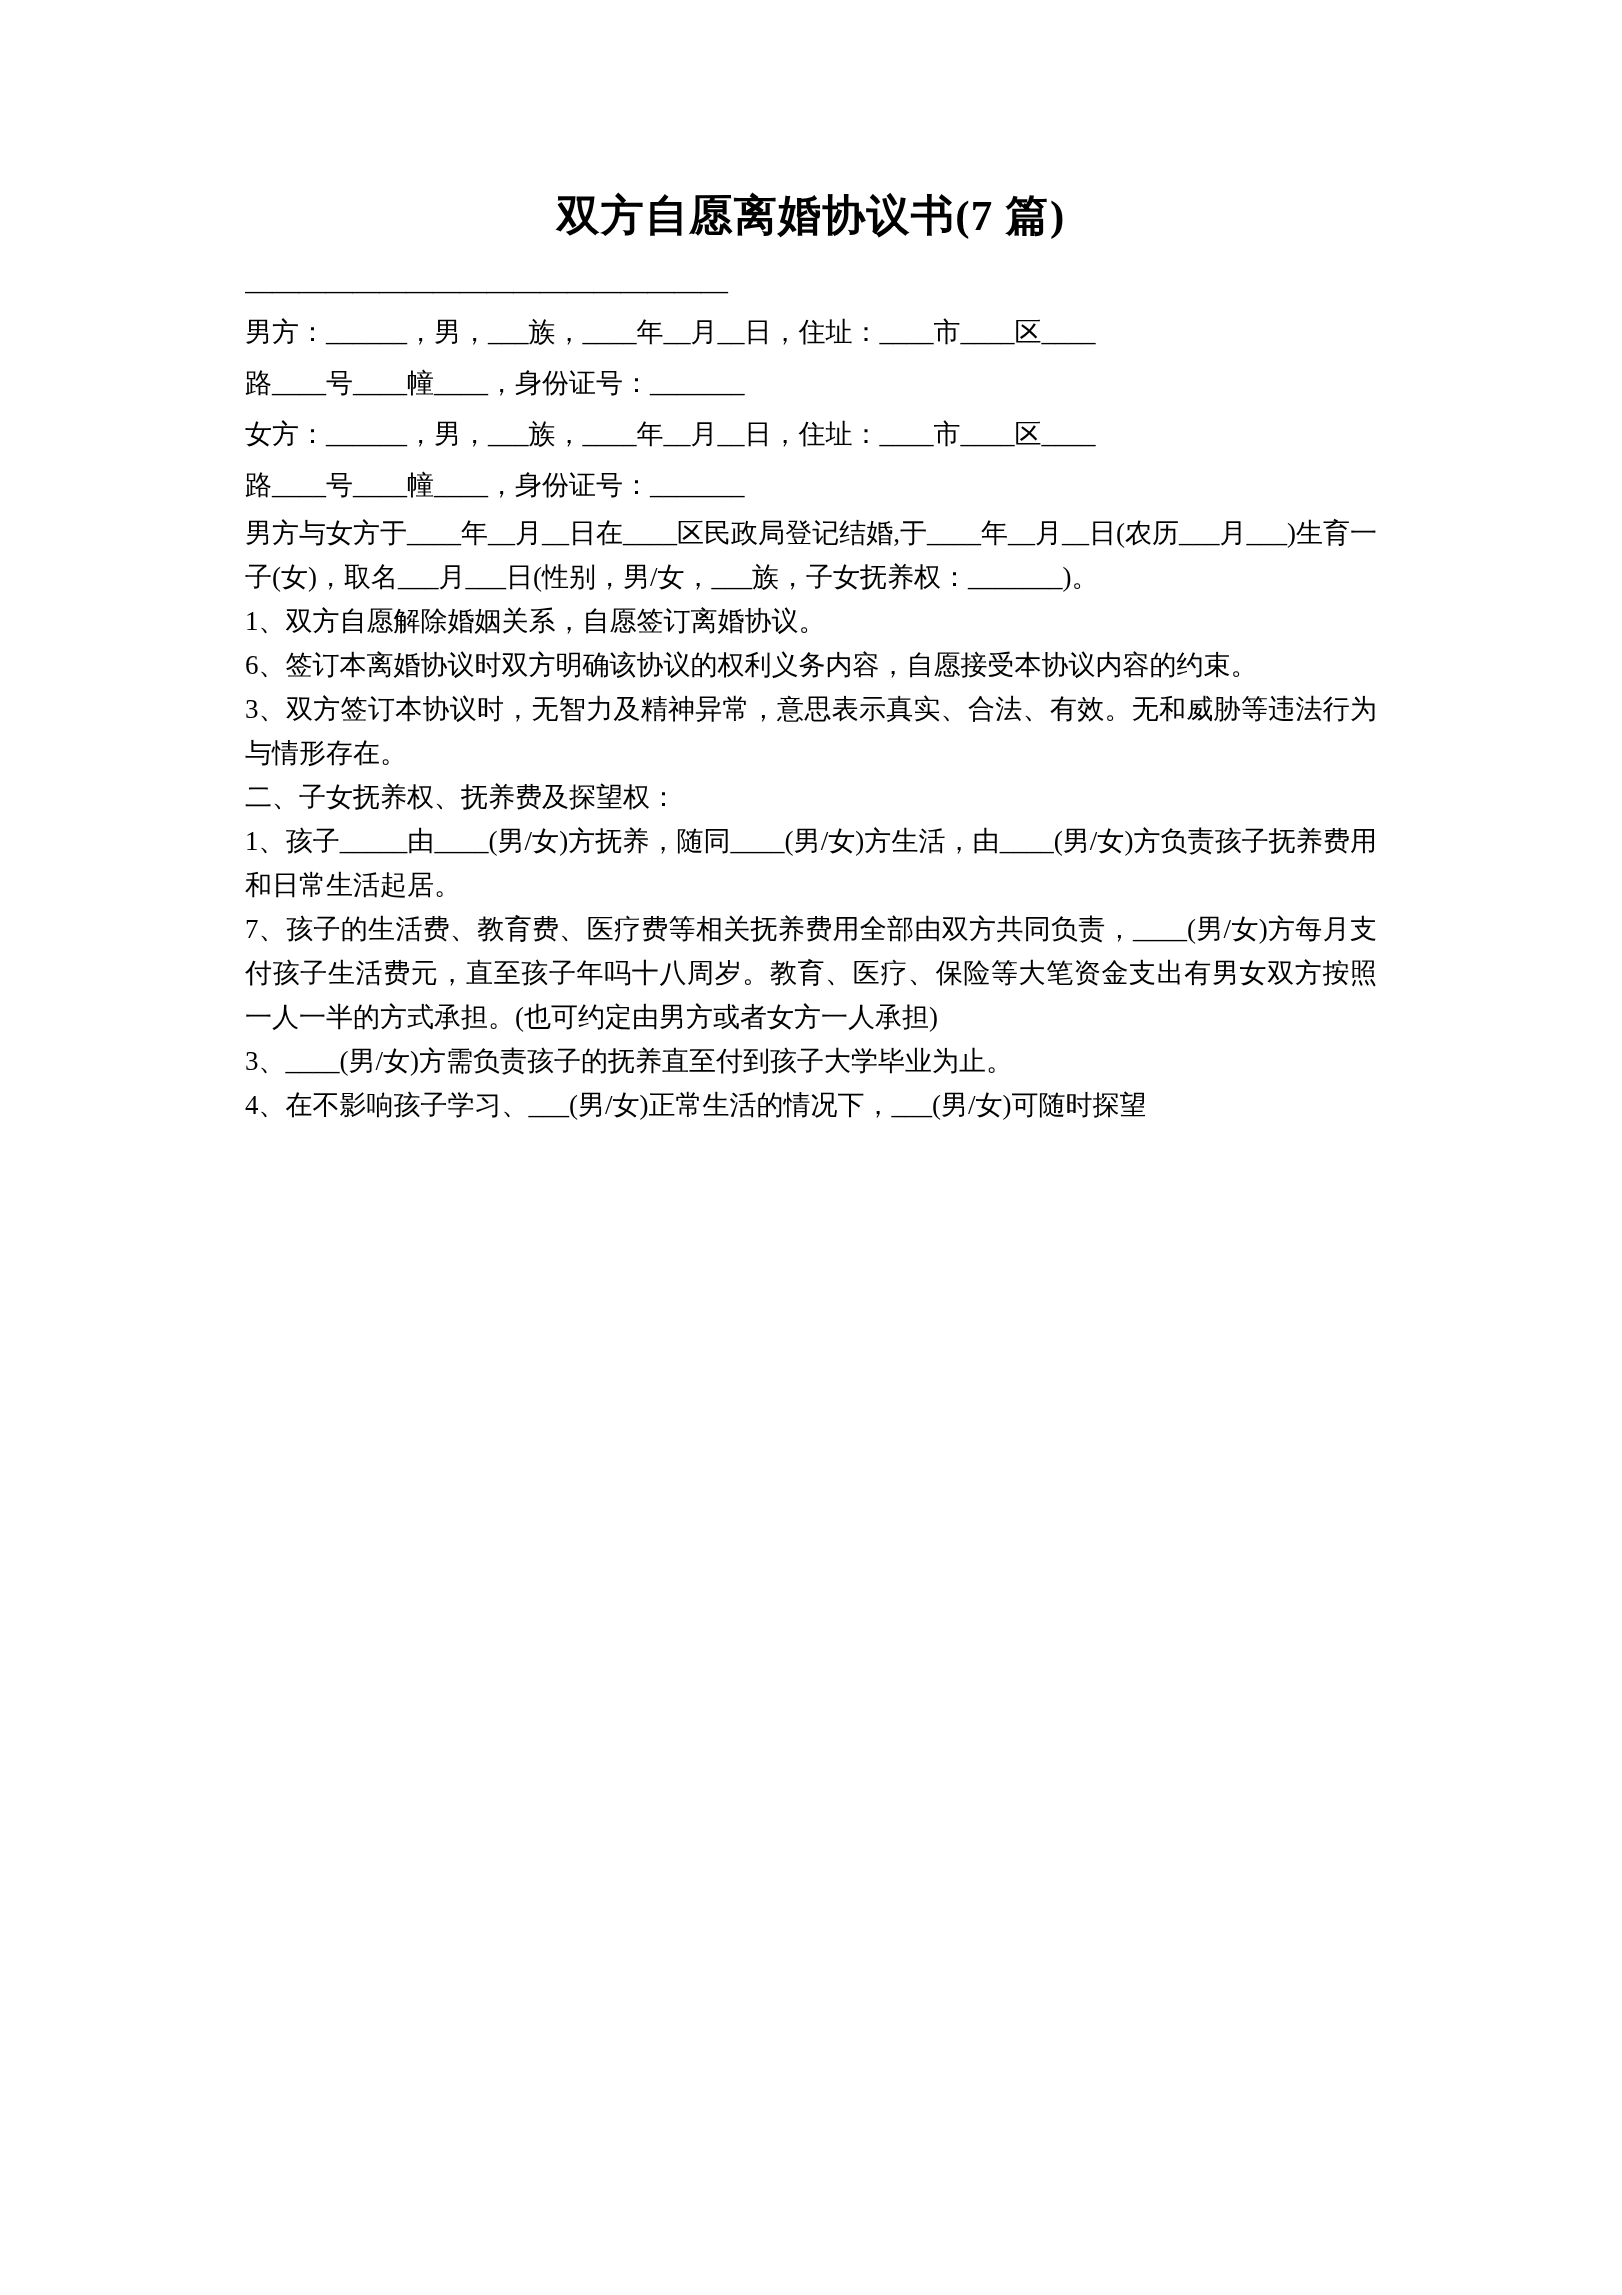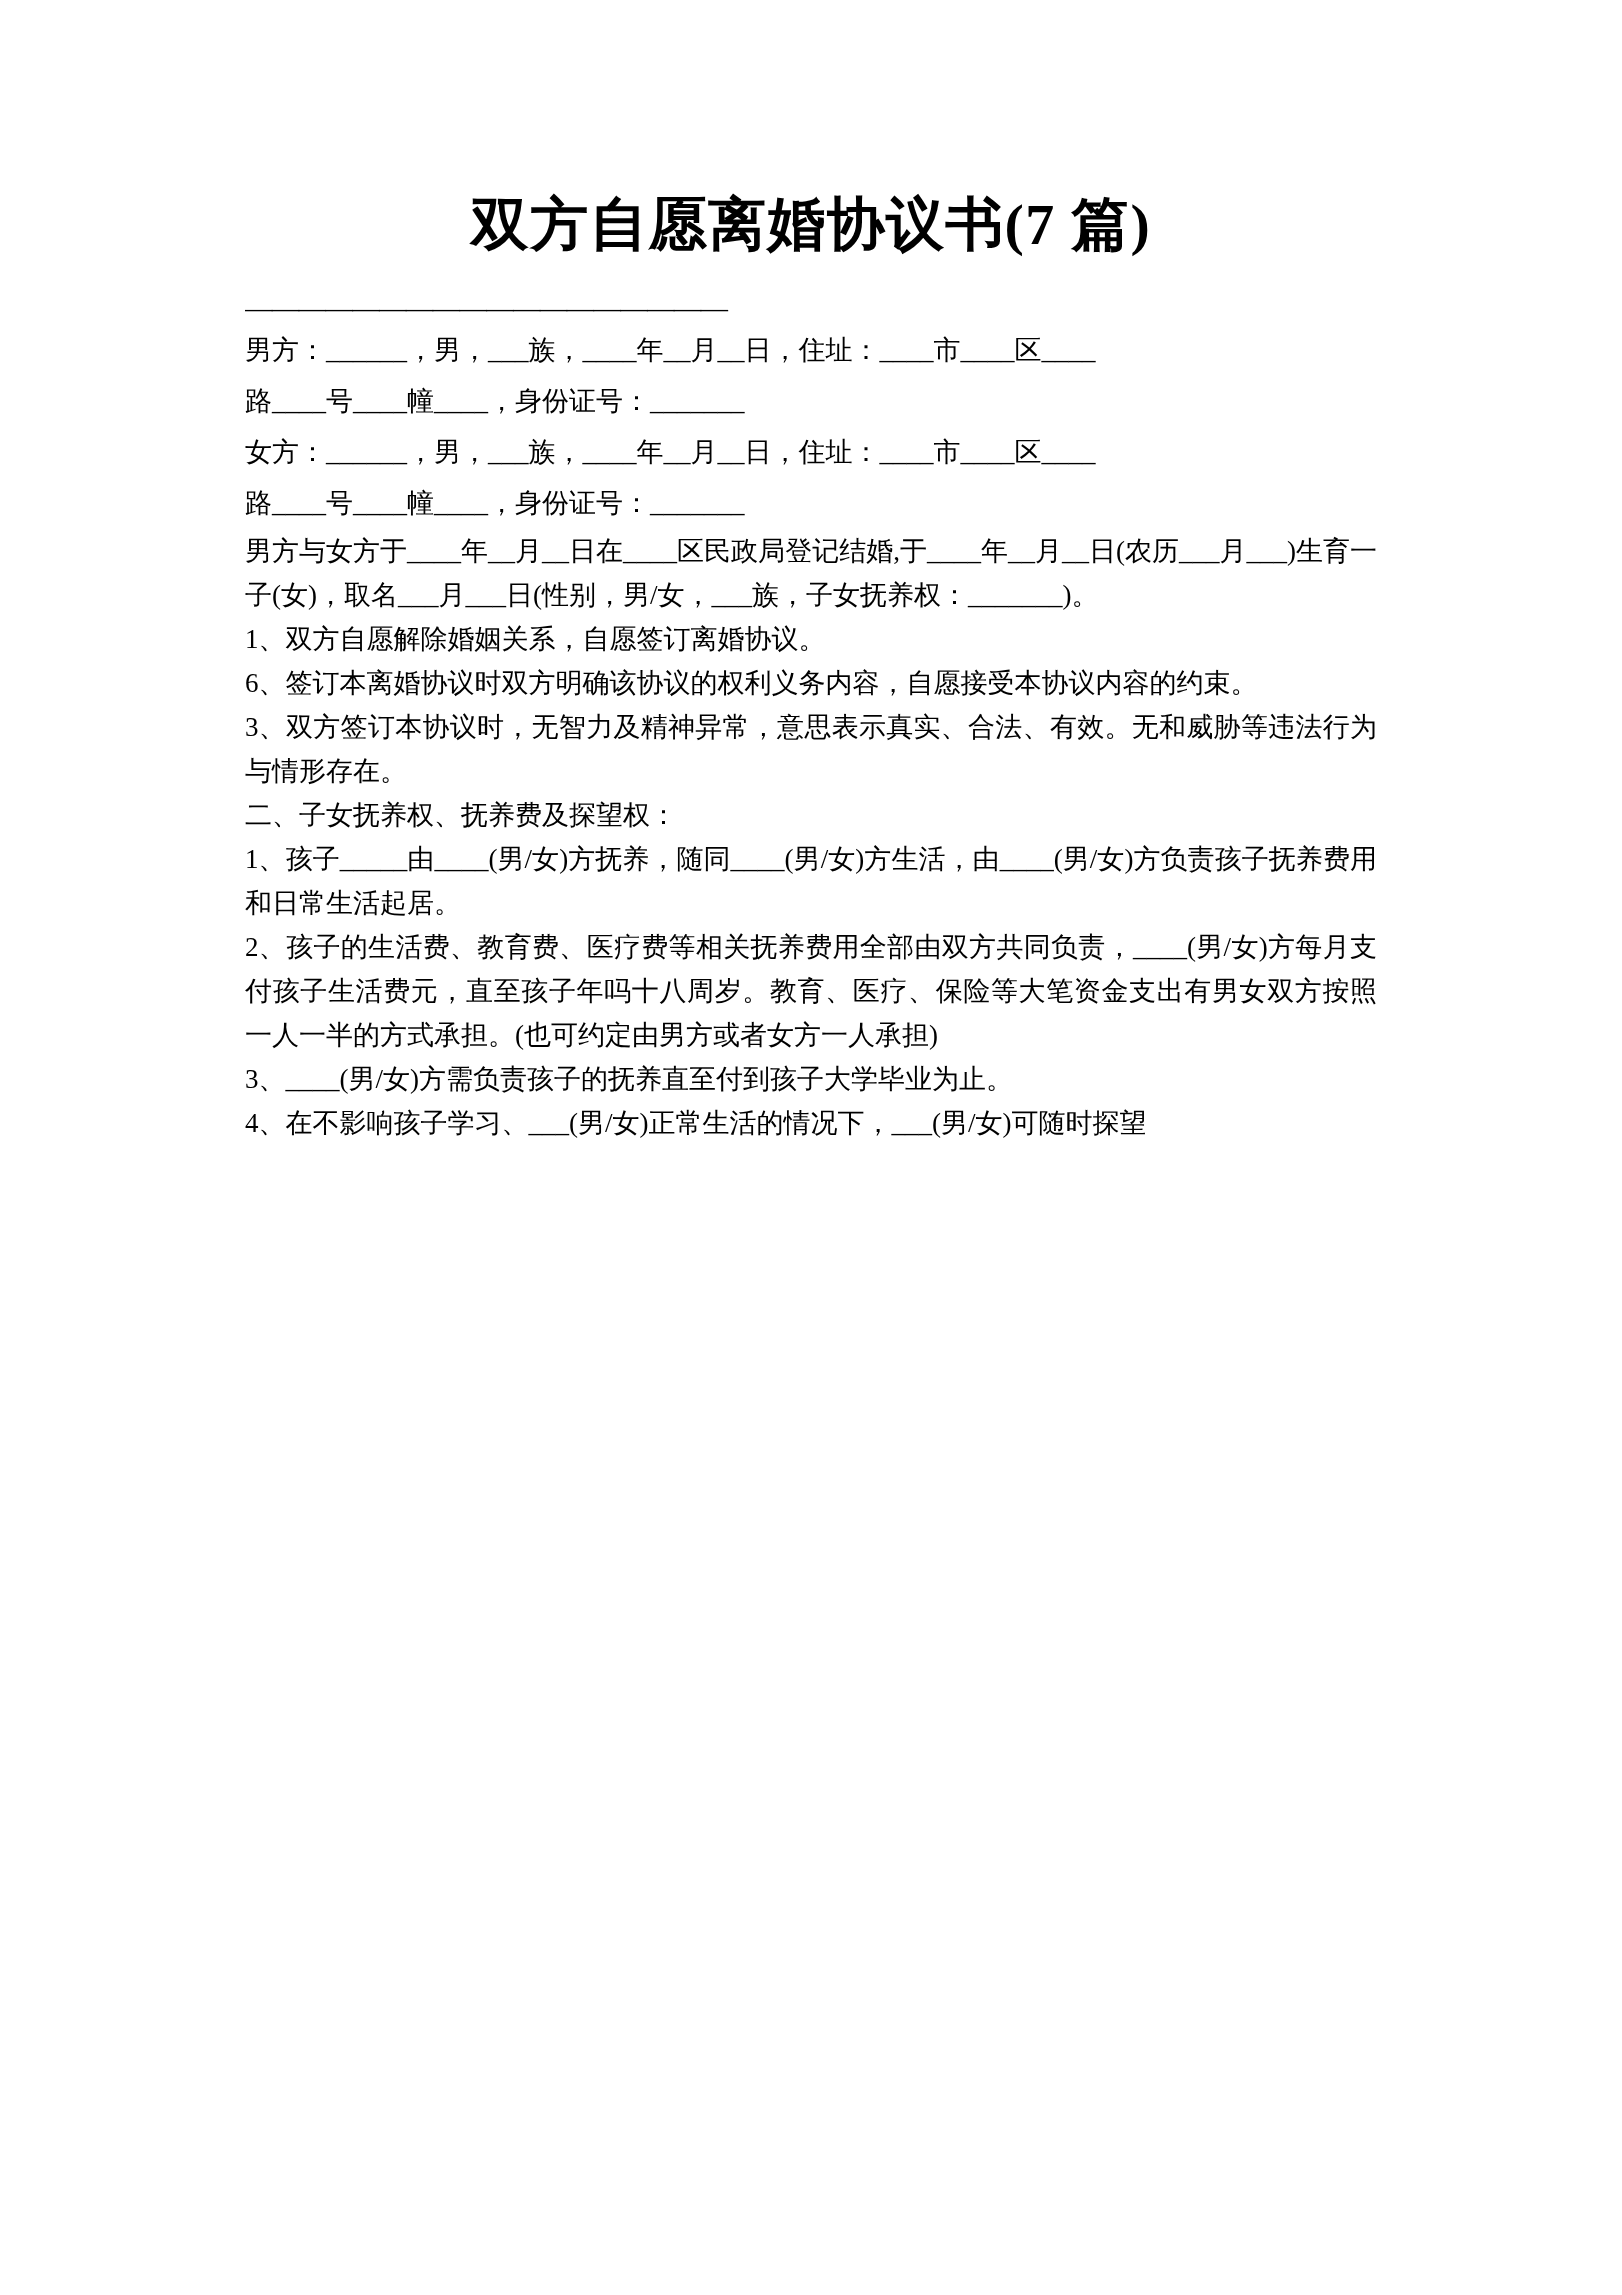--- a/index.html
+++ b/index.html
@@ -18,21 +18,21 @@
     color: #000000;
   }
   .content {
     position: absolute;
     left: 245px;
     top: 0;
     width: 1132px;
   }
   .doc-title {
     text-align: center;
-    font-size: 58px;
+    font-size: 43px;
     font-weight: bold;
     letter-spacing: 1.3px;
     line-height: 1.2;
     margin: 0;
     padding-top: 190px;
     padding-bottom: 0;
     white-space: nowrap;
   }
   .separator {
     margin-top: 34px;
@@ -72,19 +72,19 @@
     <p class="para spaced">女方：______，男，___族，____年__月__日，住址：____市____区____</p>
     <p class="para spaced">路____号____幢____，身份证号：_______</p>
     <p class="para">男方与女方于____年__月__日在____区民政局登记结婚,于____年__月__日(农历___月___)生育一子(女)，取名___月___日(性别，男/女，___族，子女抚养权：_______)。</p>
 
     <p class="para">1、双方自愿解除婚姻关系，自愿签订离婚协议。</p>
     <p class="para">6、签订本离婚协议时双方明确该协议的权利义务内容，自愿接受本协议内容的约束。</p>
     <p class="para">3、双方签订本协议时，无智力及精神异常，意思表示真实、合法、有效。无和威胁等违法行为与情形存在。</p>
 
     <p class="para">二、子女抚养权、抚养费及探望权：</p>
     <p class="para">1、孩子_____由____(男/女)方抚养，随同____(男/女)方生活，由____(男/女)方负责孩子抚养费用和日常生活起居。</p>
-    <p class="para">2、孩子的生活费、教育费、医疗费等相关抚养费用全部由双方共同负责，____(男/女)方每月支付孩子生活费元，直至孩子年吗十八周岁。教育、医疗、保险等大笔资金支出有男女双方按照一人一半的方式承担。(也可约定由男方或者女方一人承担)</p>
+    <p class="para">7、孩子的生活费、教育费、医疗费等相关抚养费用全部由双方共同负责，____(男/女)方每月支付孩子生活费元，直至孩子年吗十八周岁。教育、医疗、保险等大笔资金支出有男女双方按照一人一半的方式承担。(也可约定由男方或者女方一人承担)</p>
     <p class="para">3、____(男/女)方需负责孩子的抚养直至付到孩子大学毕业为止。</p>
     <p class="para">4、在不影响孩子学习、___(男/女)正常生活的情况下，___(男/女)可随时探望</p>
 
   </div>
 </div>
 
 
 </body></html>

